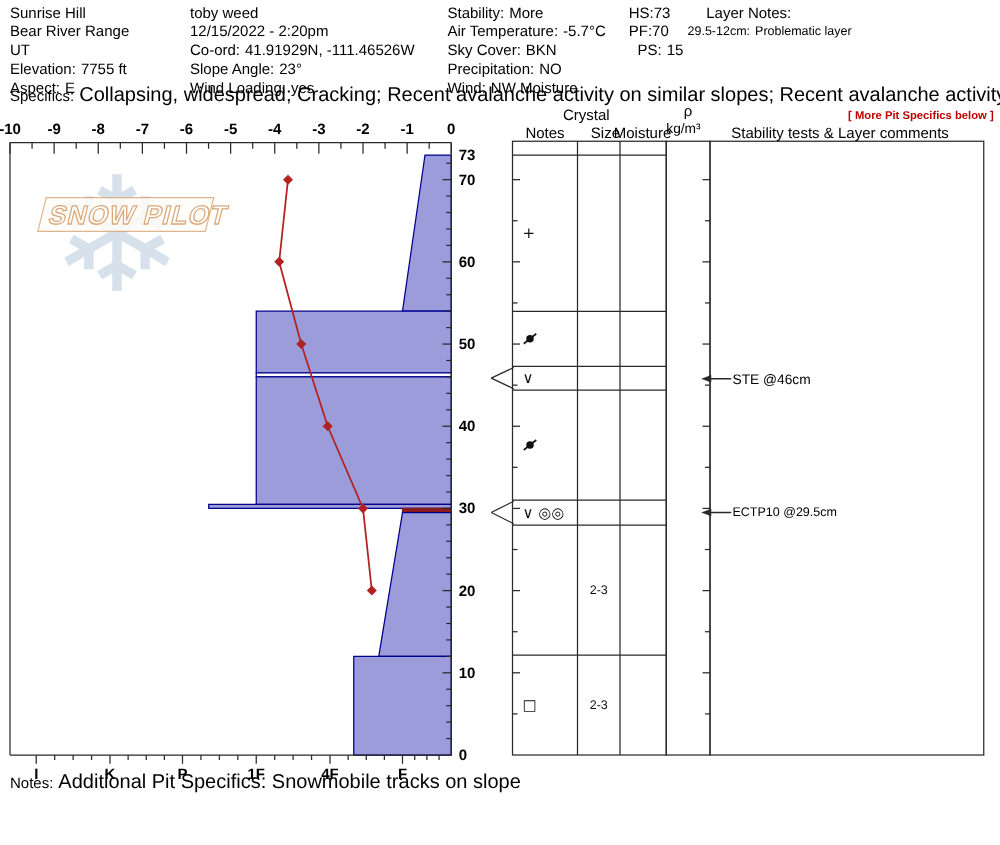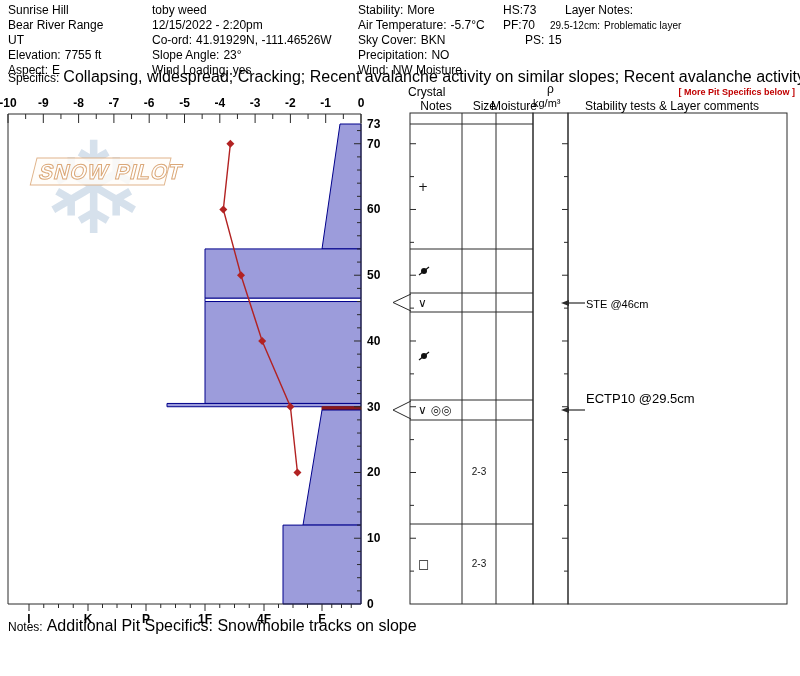--- a/index.html
+++ b/index.html
@@ -223,33 +223,33 @@
 <div class="t" style="left:152px;top:63px"><span class="b">Wind Loading:</span><span class="val">yes</span></div>
 
 <div class="t" style="left:358px;top:3px"><span class="b">Stability:</span><span class="val">More</span></div>
 <div class="t" style="left:358px;top:18px"><span class="b">Air Temperature:</span><span class="val">-5.7°C</span></div>
 <div class="t" style="left:358px;top:33px"><span class="b">Sky Cover:</span><span class="val">BKN</span></div>
 <div class="t" style="left:358px;top:48px"><span class="b">Precipitation:</span><span class="val">NO</span></div>
 <div class="t" style="left:358px;top:63px"><span class="b">Wind:</span><span class="val">NW Moisture</span></div>
 
 <div class="t" style="left:503px;top:3px"><span class="b">HS:</span><span>73</span></div>
 <div class="t" style="left:503px;top:18px"><span class="b">PF:</span><span>70</span></div>
-<div class="t" style="left:525px;top:33px"><span class="b">PS:</span><span class="val">15</span></div>
+<div class="t" style="left:510px;top:33px"><span class="b">PS:</span><span class="val">15</span></div>
 
 <div class="t b" style="left:565px;top:3px">Layer Notes:</div>
 <div class="t xs" style="left:550px;top:19px"><span class="b">29.5-12cm:</span><span class="val">Problematic layer</span></div>
 
 <div class="t" style="left:8px;top:70px"><span class="b">Specifics:</span><span class="val sm">Collapsing, widespread; Cracking; Recent avalanche activity on similar slopes; Recent avalanche activity on different slopes</span></div>
 
 <div class="red-link" style="right:5px;top:87px">[ More Pit Specifics below ]</div>
 
-<div class="t b" style="left:408px;top:85px;width:122px;text-align:left">Crystal</div>
+<div class="t b" style="left:408px;top:85px;width:122px;text-align:center">Crystal</div>
 <div class="t b" style="left:410px;top:99px;width:52px;text-align:center">Notes</div>
 <div class="t b" style="left:462px;top:99px;width:34px;text-align:right">Size</div>
 <div class="t b" style="left:488px;top:99px;width:52px;text-align:center">Moisture</div>
 <div class="t b" style="left:533px;top:82px;width:35px;text-align:center">ρ</div>
 <div class="t b" style="left:533px;top:96px;width:35px;text-align:left;font-size:11px">kg/m³</div>
 <div class="t b" style="left:585px;top:99px">Stability tests &amp; Layer comments</div>
 
 <div class="t b" style="left:586px;top:297px;font-size:11px">STE @46cm</div>
-<div class="t b" style="left:586px;top:392px;font-size:13px">ECTP10 @29.5cm</div>
+<div class="t b" style="left:586px;top:404px;font-size:10px">ECTP10 @29.5cm</div>
 
 <div class="t" style="left:8px;top:619px"><span class="b">Notes:</span><span class="val" style="font-size:16px">Additional Pit Specifics: Snowmobile tracks on slope</span></div>
 
 </body></html>

